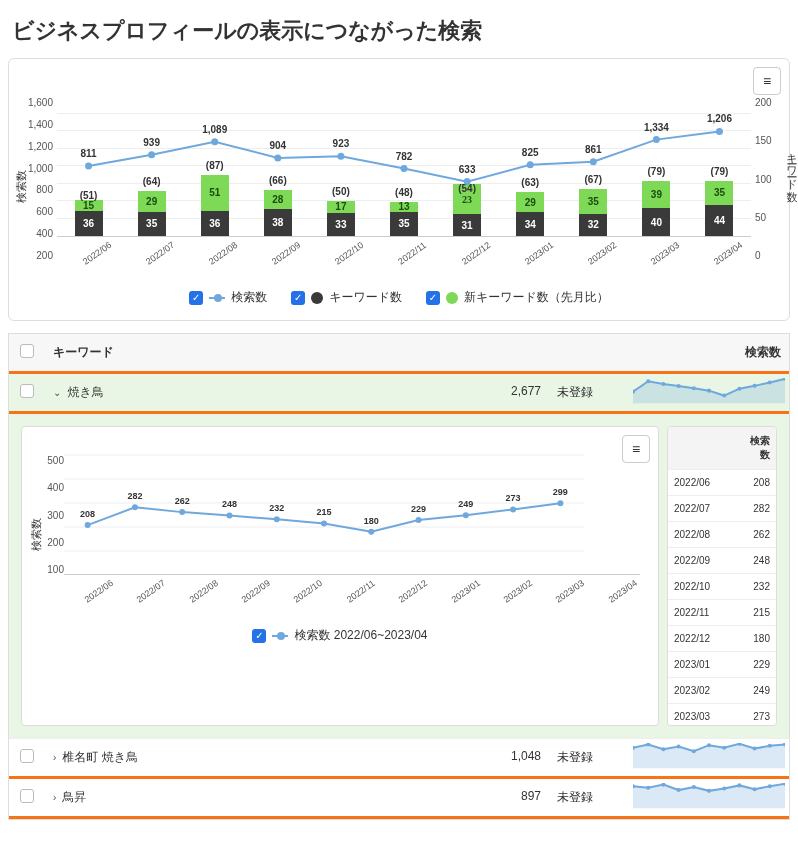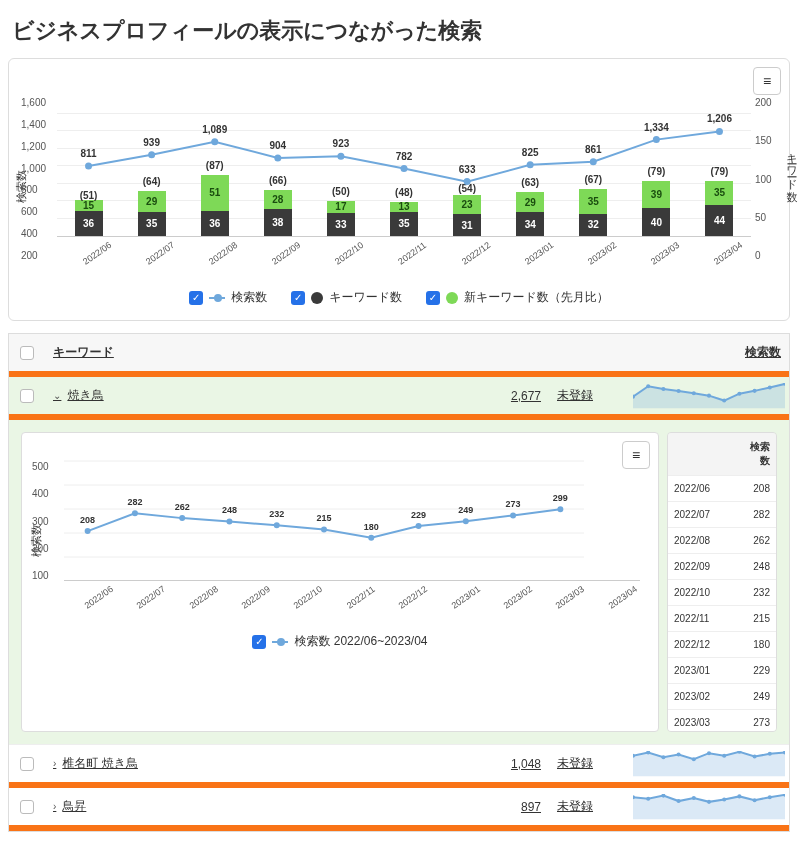--- a/index.html
+++ b/index.html
@@ -2,21 +2,21 @@
 <html><head>
 <meta charset="utf-8">
 <style>
 * { box-sizing: border-box; margin: 0; padding: 0; }
 body { font-family: -apple-system, "Hiragino Sans", "Yu Gothic", sans-serif; background: #fff; color: #333; width: 798px; }
 h1 { font-size: 22px; font-weight: 600; padding: 16px 12px 12px; }
 .card { border: 1px solid #ddd; border-radius: 6px; margin: 0 8px 12px 8px; padding: 8px; position: relative; }
 .menu-btn { position: absolute; top: 8px; right: 8px; width: 28px; height: 28px; border: 1px solid #ccc; border-radius: 4px; background: #fff; display: flex; align-items: center; justify-content: center; cursor: pointer; font-size: 14px; }
 .chart { position: relative; margin: 30px 30px 0 40px; }
 .y-axis-left, .y-axis-right { position: absolute; top: 0; bottom: 0; display: flex; flex-direction: column; justify-content: space-between; font-size: 10px; color: #555; }
-.y-axis-left { left: -36px; text-align: left; width: 32px; }
+.y-axis-left { left: -36px; text-align: right; width: 32px; }
 .y-axis-right { right: -32px; text-align: left; width: 28px; }
 .y-label-left { position: absolute; left: -52px; top: 50%; transform: rotate(-90deg); transform-origin: center; font-size: 11px; color: #333; }
 .y-label-right { position: absolute; right: -48px; top: 30%; writing-mode: vertical-rl; font-size: 11px; color: #333; }
 .plot { position: relative; height: 140px; border-bottom: 1px solid #ccc; }
 .grid-line { position: absolute; left: 0; right: 0; border-top: 1px solid #eee; }
 .cols { position: absolute; inset: 0; display: flex; }
 .col { flex: 1; position: relative; display: flex; justify-content: center; align-items: flex-end; }
 .bar-stack { width: 28px; position: relative; display: flex; flex-direction: column-reverse; }
 .bar { width: 100%; text-align: center; font-size: 10px; font-weight: 700; color: #fff; display: flex; align-items: center; justify-content: center; }
 .bar.dark { background: #3a3a3a; }
@@ -28,21 +28,21 @@
 .path { stroke: #6fa8dc; stroke-width: 2; fill: none; }
 .x-labels { display: flex; margin-top: 4px; }
 .x-labels > div { flex: 1; text-align: center; font-size: 9px; color: #555; transform: rotate(-35deg); transform-origin: top center; padding-top: 10px; }
 .legend { display: flex; justify-content: center; gap: 24px; margin: 28px 0 6px; font-size: 12px; }
 .legend-item { display: flex; align-items: center; gap: 6px; }
 .chk { width: 14px; height: 14px; border-radius: 3px; background: #2571e8; color: #fff; font-size: 10px; display: flex; align-items: center; justify-content: center; }
 .swatch-line { width: 16px; height: 2px; background: #6fa8dc; position: relative; }
 .swatch-line::after { content: ''; position: absolute; left: 5px; top: -3px; width: 8px; height: 8px; border-radius: 50%; background: #6fa8dc; }
 .swatch-dot { width: 12px; height: 12px; border-radius: 50%; }
 .table { border: 1px solid #ddd; margin: 0 8px; font-size: 12px; }
-.row { display: flex; border-bottom: 6px solid #f97316; align-items: center; text-decoration: underline; }
+.row { display: flex; border-bottom: 3px solid #f97316; align-items: flex-start; }
 .row.head { background: #f7f7f7; font-weight: 600; }
 .cell { padding: 10px 8px; display: flex; align-items: center; }
 .c-chk { width: 36px; justify-content: center; }
 .c-kw { flex: 1; gap: 6px; }
 .c-num { width: 70px; justify-content: flex-end; }
 .c-reg { width: 80px; }
 .c-spark { width: 160px; padding: 4px; }
 .checkbox { width: 14px; height: 14px; border: 1px solid #bbb; border-radius: 3px; background: #fff; }
 .chevron { font-size: 10px; color: #555; }
 .spark { width: 100%; height: 26px; }
@@ -137,21 +137,21 @@
             <div class="bar-stack">
               <div class="bar dark" style="height: 24.5px;">35</div>
               <div class="bar green" style="height: 9.1px;">13</div>
             </div>
             <div class="paren" style="bottom: 37.6px; left: 50%; transform: translateX(-50%);">(48)</div>
             <div class="line-label" style="bottom: 74.425px; left: 50%; transform: translateX(-50%);">782</div>
           </div>
           <div class="col">
             <div class="bar-stack">
               <div class="bar dark" style="height: 21.7px;">31</div>
-              <div class="bar green" style="height: 19px;">23</div>
+              <div class="bar green" style="height: 30px; font-family: Liberation Serif, serif;">23</div>
             </div>
             <div class="paren" style="bottom: 41.8px; left: 50%; transform: translateX(-50%);">(54)</div>
             <div class="line-label" style="bottom: 61.3875px; left: 50%; transform: translateX(-50%);">633</div>
           </div>
           <div class="col">
             <div class="bar-stack">
               <div class="bar dark" style="height: 23.8px;">34</div>
               <div class="bar green" style="height: 20.3px;">29</div>
             </div>
             <div class="paren" style="bottom: 48.1px; left: 50%; transform: translateX(-50%);">(63)</div>

